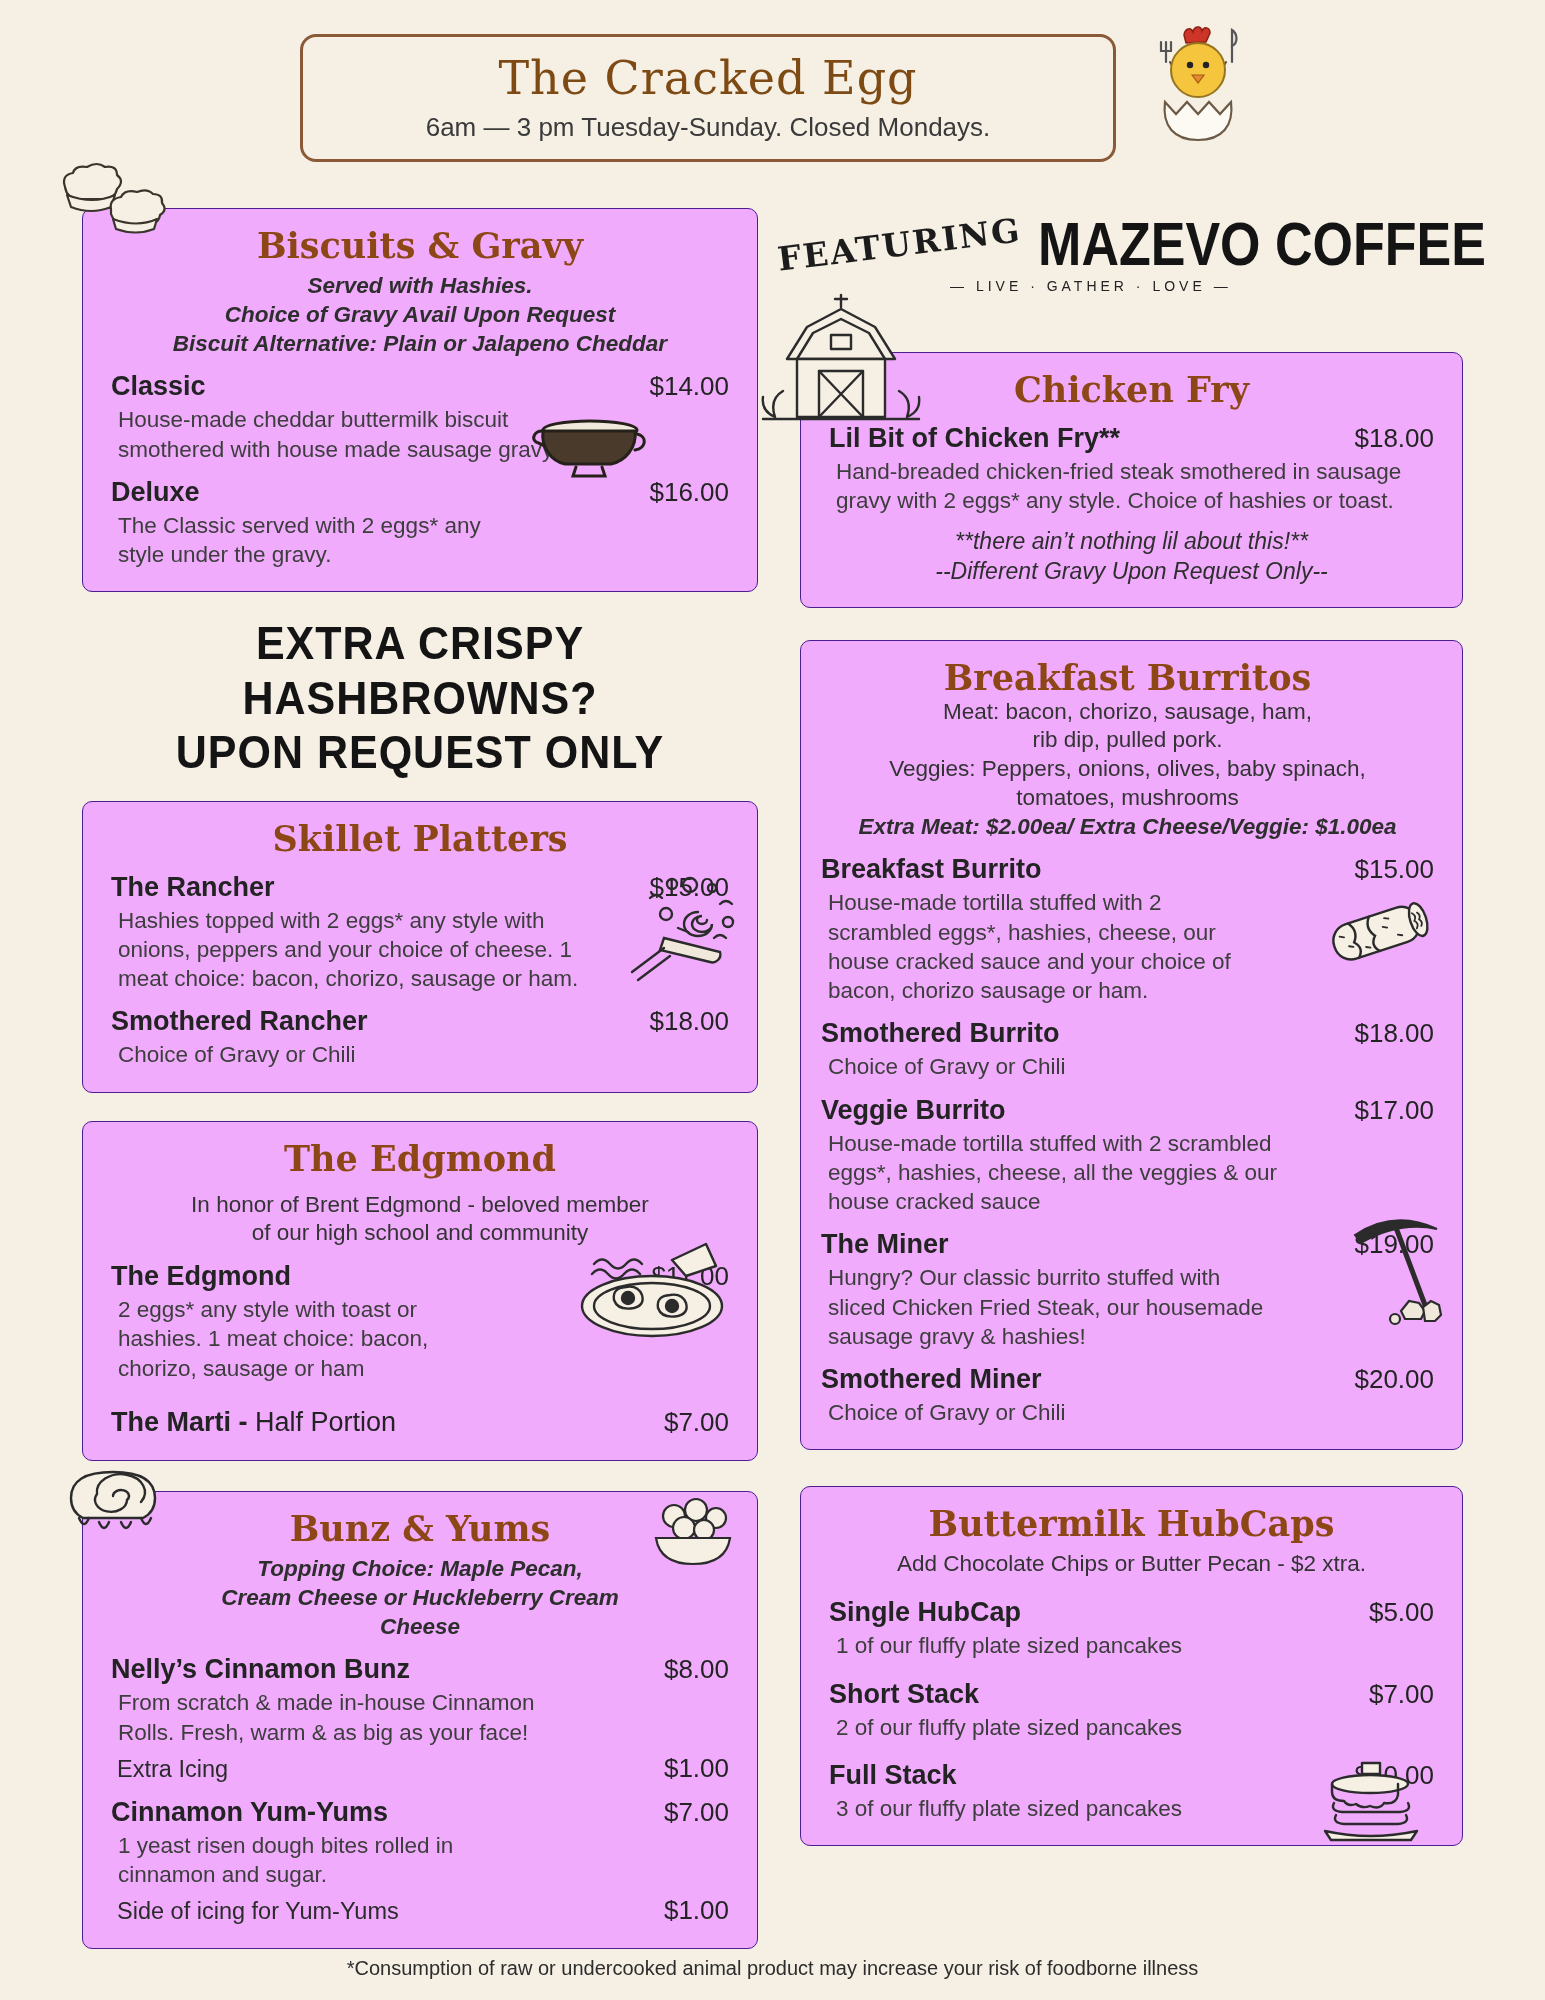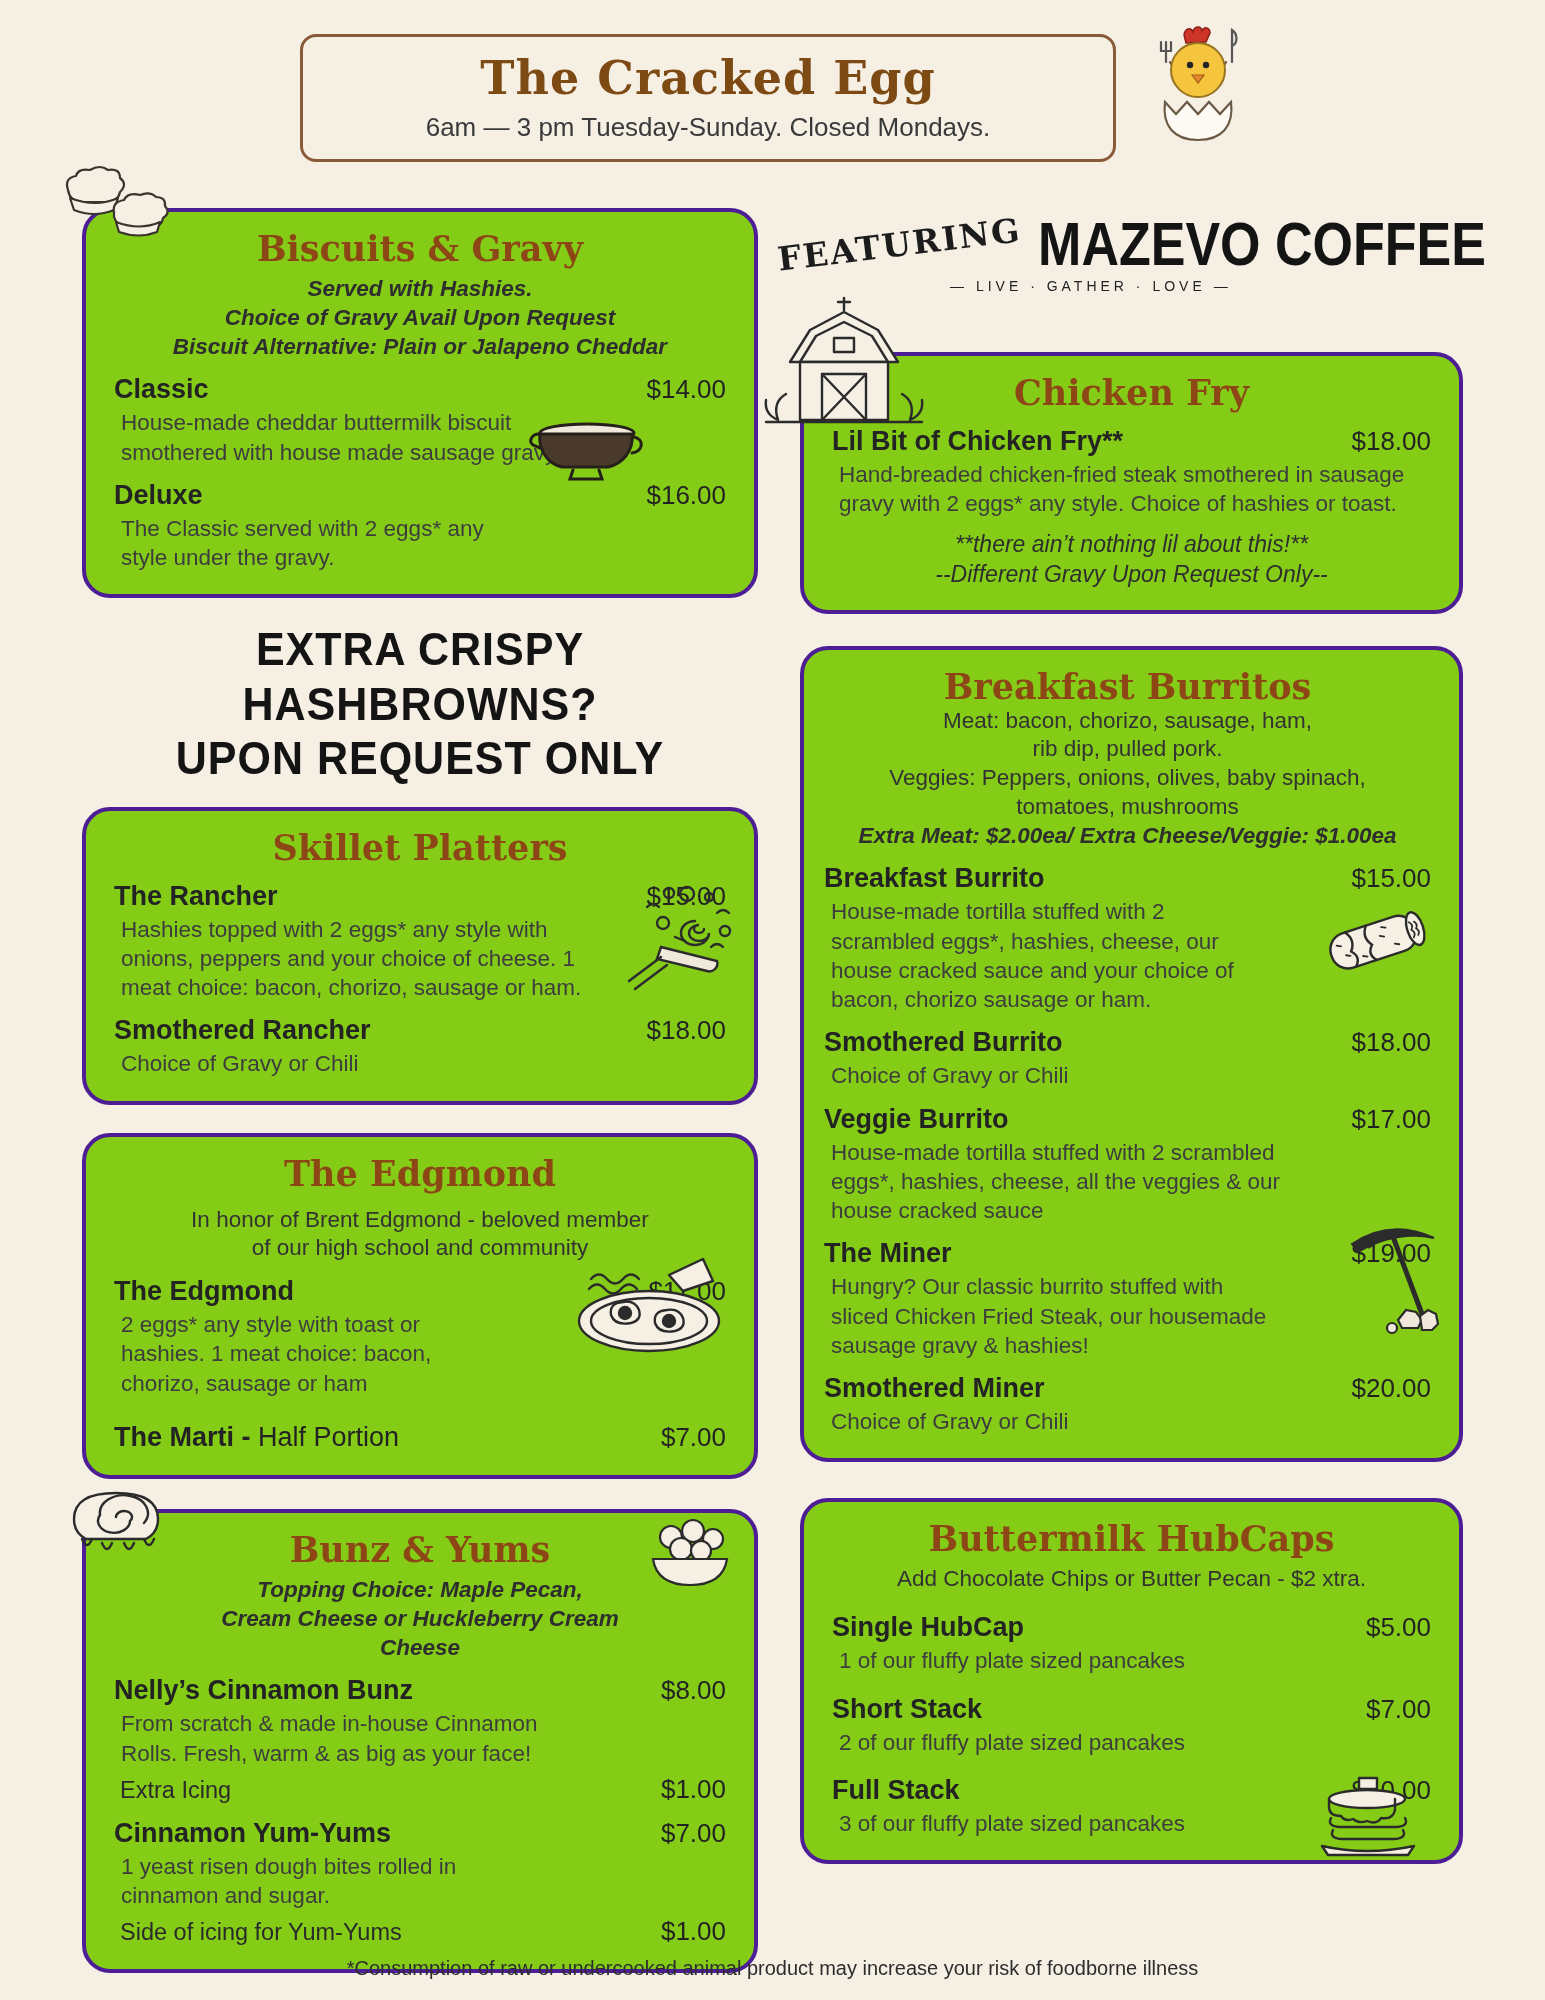--- a/index.html
+++ b/index.html
@@ -3,32 +3,32 @@
 <meta charset="utf-8">
 <style>
   html,body{margin:0;padding:0;}
   body{background:#d9d2c6;}
   .page{position:relative;width:1545px;height:2000px;margin:0 auto;background:#f5efe4;
         font-family:"Liberation Sans","DejaVu Sans",sans-serif;color:#3a3a3a;overflow:hidden;}
 
   
   .header-box{width:790px;margin:34px 0 0 300px;border:3px solid #8a5a38;border-radius:16px;
               text-align:center;padding:14px 10px 16px;background:#f5efe4;}
-  .main-title{font-family:"DejaVu Serif",serif;font-weight:bold;font-size:46px;color:#7e4a14;margin:0;letter-spacing:1px;}
+  .main-title{font-family:"DejaVu Serif",serif;font-weight:normal;font-size:46px;color:#7e4a14;margin:0;letter-spacing:1px;}
   .hours{font-size:26px;color:#3a3a3a;margin:7px 0 0;}
   .chick{position:absolute;left:1148px;top:22px;}
 
   
   .columns{display:flex;gap:42px;padding:0 82px;margin-top:46px;align-items:flex-start;}
   .col{position:relative;}
   .col-left{width:676px;flex:none;}
   .col-right{flex:1;min-width:0;}
 
   
-  .panel{position:relative;border:4px solid #4c1d95;border-radius:28px;padding:16px 28px 22px;background:#84cc16;}
+  .panel{position:relative;border:1px solid #4c1d95;border-radius:10px;padding:16px 28px 22px;background:#f0abfc;}
   .panel-title{font-family:"DejaVu Serif",serif;font-weight:bold;font-size:35px;color:#8d4716;text-align:center;margin:0 0 6px;}
   .note{text-align:center;font-size:22.5px;margin:0;line-height:1.28;color:#333;}
   .bi{font-weight:bold;font-style:italic;color:#2e2e2e;}
 
   .item{margin-top:13px;}
   .item-sub{margin-top:6px;}
   .item-head{display:flex;justify-content:space-between;align-items:baseline;}
   .item-name{font-weight:bold;font-size:27px;color:#232323;}
   .item-name .light{font-weight:normal;}
   .sub-name{font-weight:normal;font-size:23.5px;color:#2b2b2b;padding-left:6px;}

